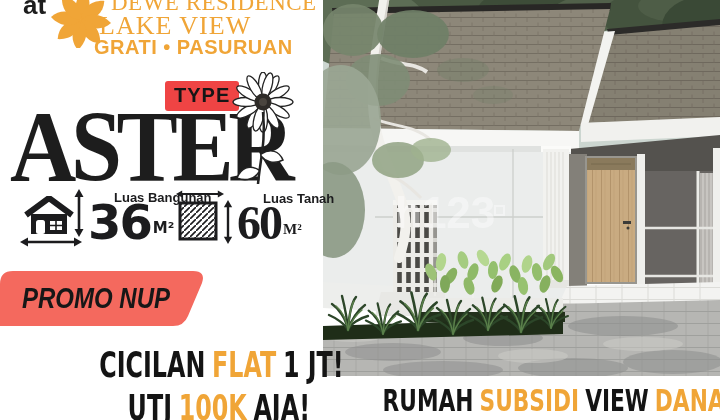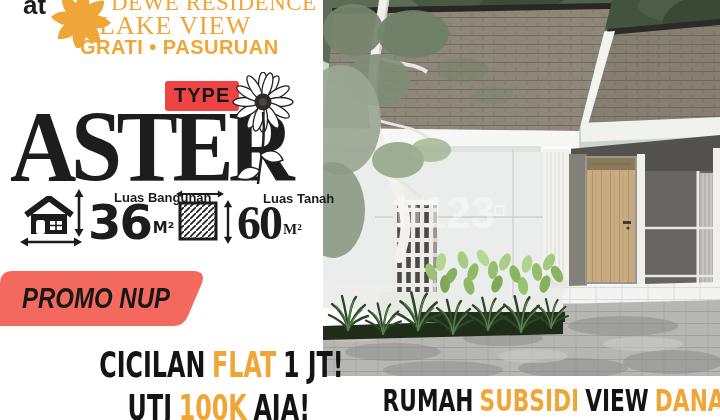--- a/index.html
+++ b/index.html
@@ -8,21 +8,21 @@
     font-family:"Liberation Sans",sans-serif;
   }
   .abs{position:absolute;}
 
   
   .brand-prefix{left:23px;top:-10px;font-size:26px;font-weight:700;color:#1d1d1d;}
   .brand-line1{left:111px;top:-10px;font-family:"Liberation Serif",serif;font-size:23px;
                letter-spacing:.5px;color:#F0A537;white-space:nowrap;}
   .brand-line2{left:99px;top:11px;font-family:"Liberation Serif",serif;font-size:26px;
                letter-spacing:1px;color:#F0A537;white-space:nowrap;}
-  .brand-loc{left:80px;top:36px;font-size:20px;font-weight:800;letter-spacing:.5px;
+  .brand-loc{left:94px;top:36px;font-size:20px;font-weight:800;letter-spacing:.5px;
              color:#F0A537;white-space:nowrap;}
 
   
   .type-badge{left:165px;top:81px;background:#ef4444;color:#161616;border-radius:3px;
               padding:3px 9px 4px;font-size:20px;font-weight:800;letter-spacing:1px;}
   .type-name{left:10px;top:96px;font-family:"Liberation Serif",serif;font-weight:700;
              font-size:102px;line-height:1;letter-spacing:-6px;color:#1d1d1d;
              transform:scaleX(.9);transform-origin:left top;white-space:nowrap;}
   .flower{left:221px;top:72px;}
 

